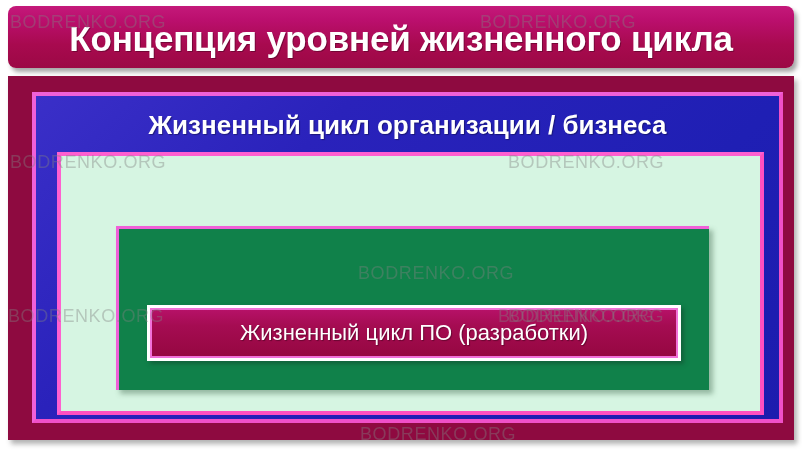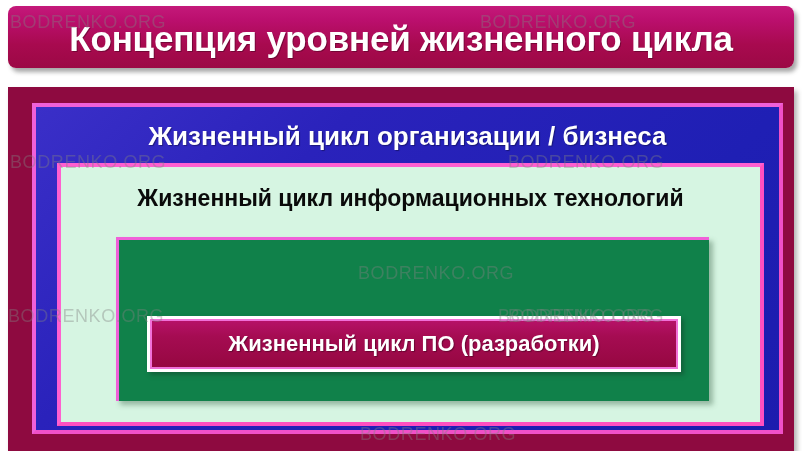--- a/index.html
+++ b/index.html
@@ -56,21 +56,20 @@
 
   
   #frame-outer {
     position: absolute;
     left: 8px;
     top: 76px;
     width: 786px;
     height: 364px;
     background: #8e0a40;
     box-shadow: 3px 4px 5px rgba(60,60,60,0.40);
-    margin-top: 11px;
   }
 
   
   #box-organization {
     position: absolute;
     left: 24px;
     top: 16px;
     width: 751px;
     height: 331px;
     background: #2020b8;
@@ -162,21 +161,21 @@
     box-shadow: 3px 3px 4px rgba(20,70,45,0.50);
   }
   #label-software {
     position: absolute;
     left: 0;
     top: 12px;
     width: 100%;
     text-align: center;
     color: #ffffff;
     font-size: 22px;
-    font-weight: bold;
+    font-weight: normal;
     white-space: nowrap;
     text-shadow: 1px 1px 1px rgba(0,0,0,0.35);
   }
 
   
   .watermark {
     position: absolute;
     font-family: Liberation Sans, sans-serif;
     font-size: 18px;
     font-weight: normal;
@@ -195,21 +194,20 @@
   <div id="title-banner">
     <div id="title-text">Концепция уровней жизненного цикла</div>
   </div>
 
   <div id="frame-outer">
 
     <div id="box-organization">
       <div id="label-organization">Жизненный цикл организации  /  бизнеса</div>
 
       <div id="box-it">
-        <div id="label-it">Жизненный цикл информационных технологий</div>
 
         <div id="box-system">
 
           <div id="box-software">
             <div id="label-software">Жизненный цикл ПО (разработки)</div>
           </div>
 
         </div>
       </div>
     </div>

